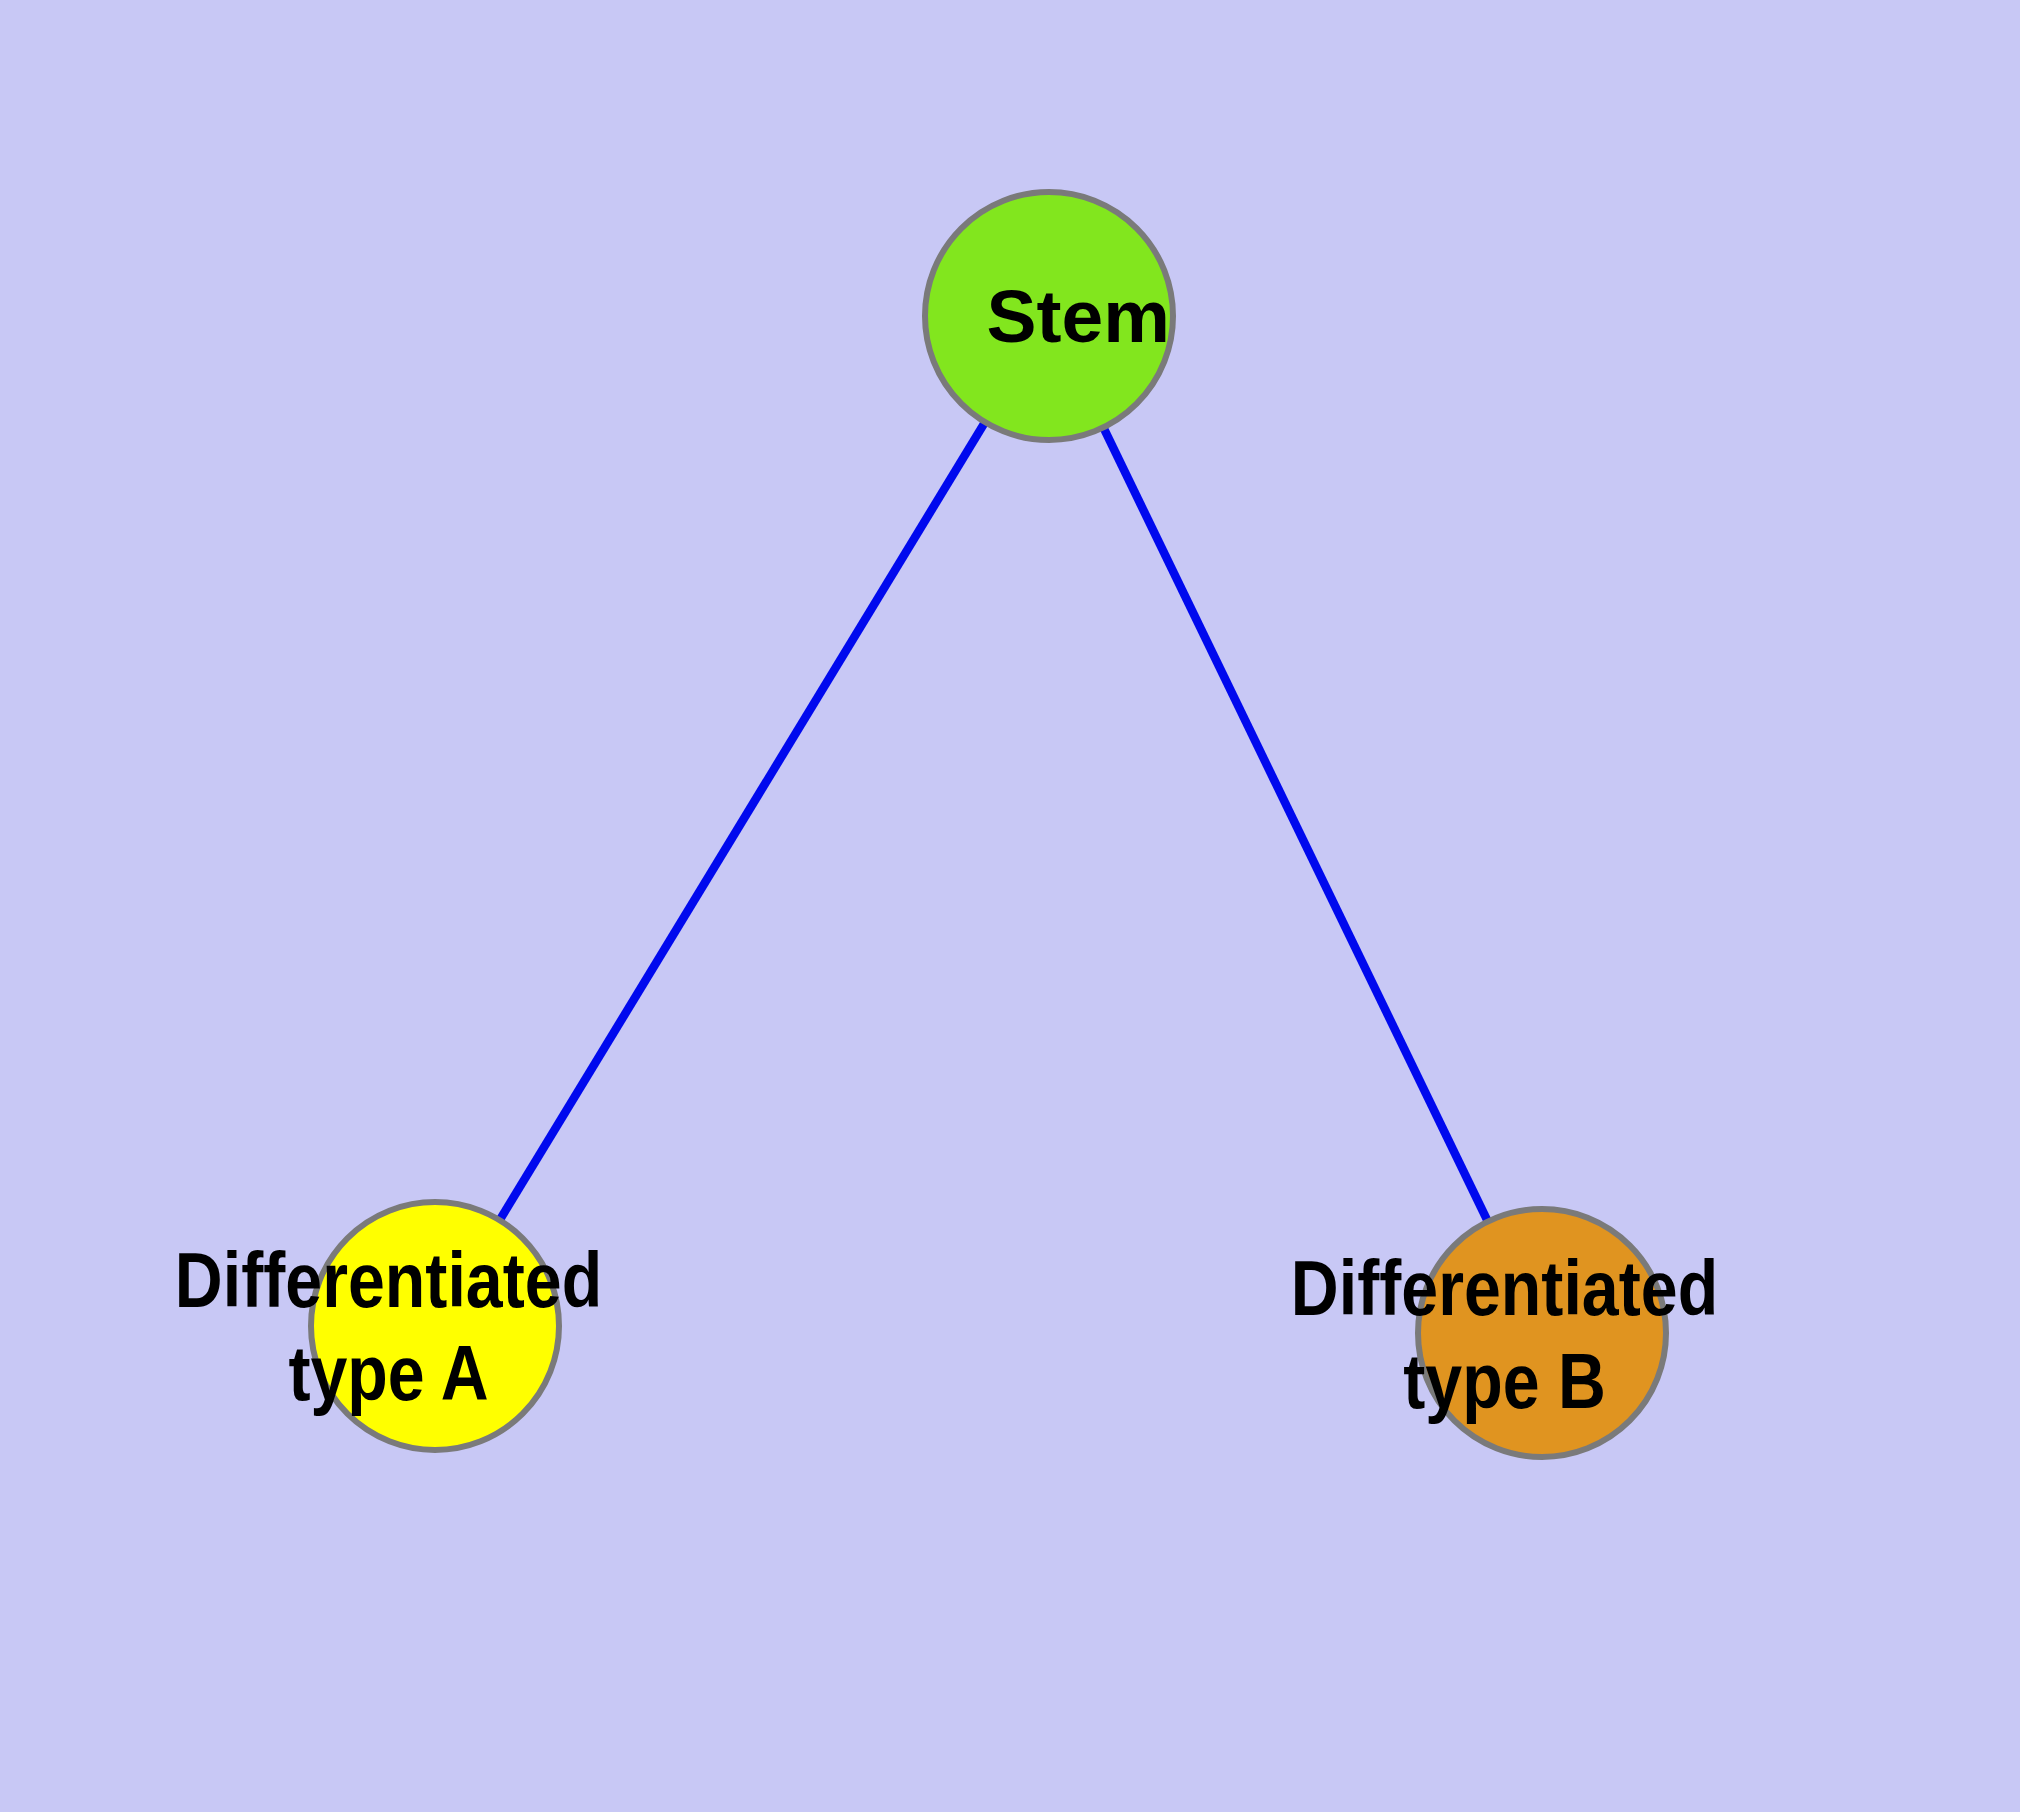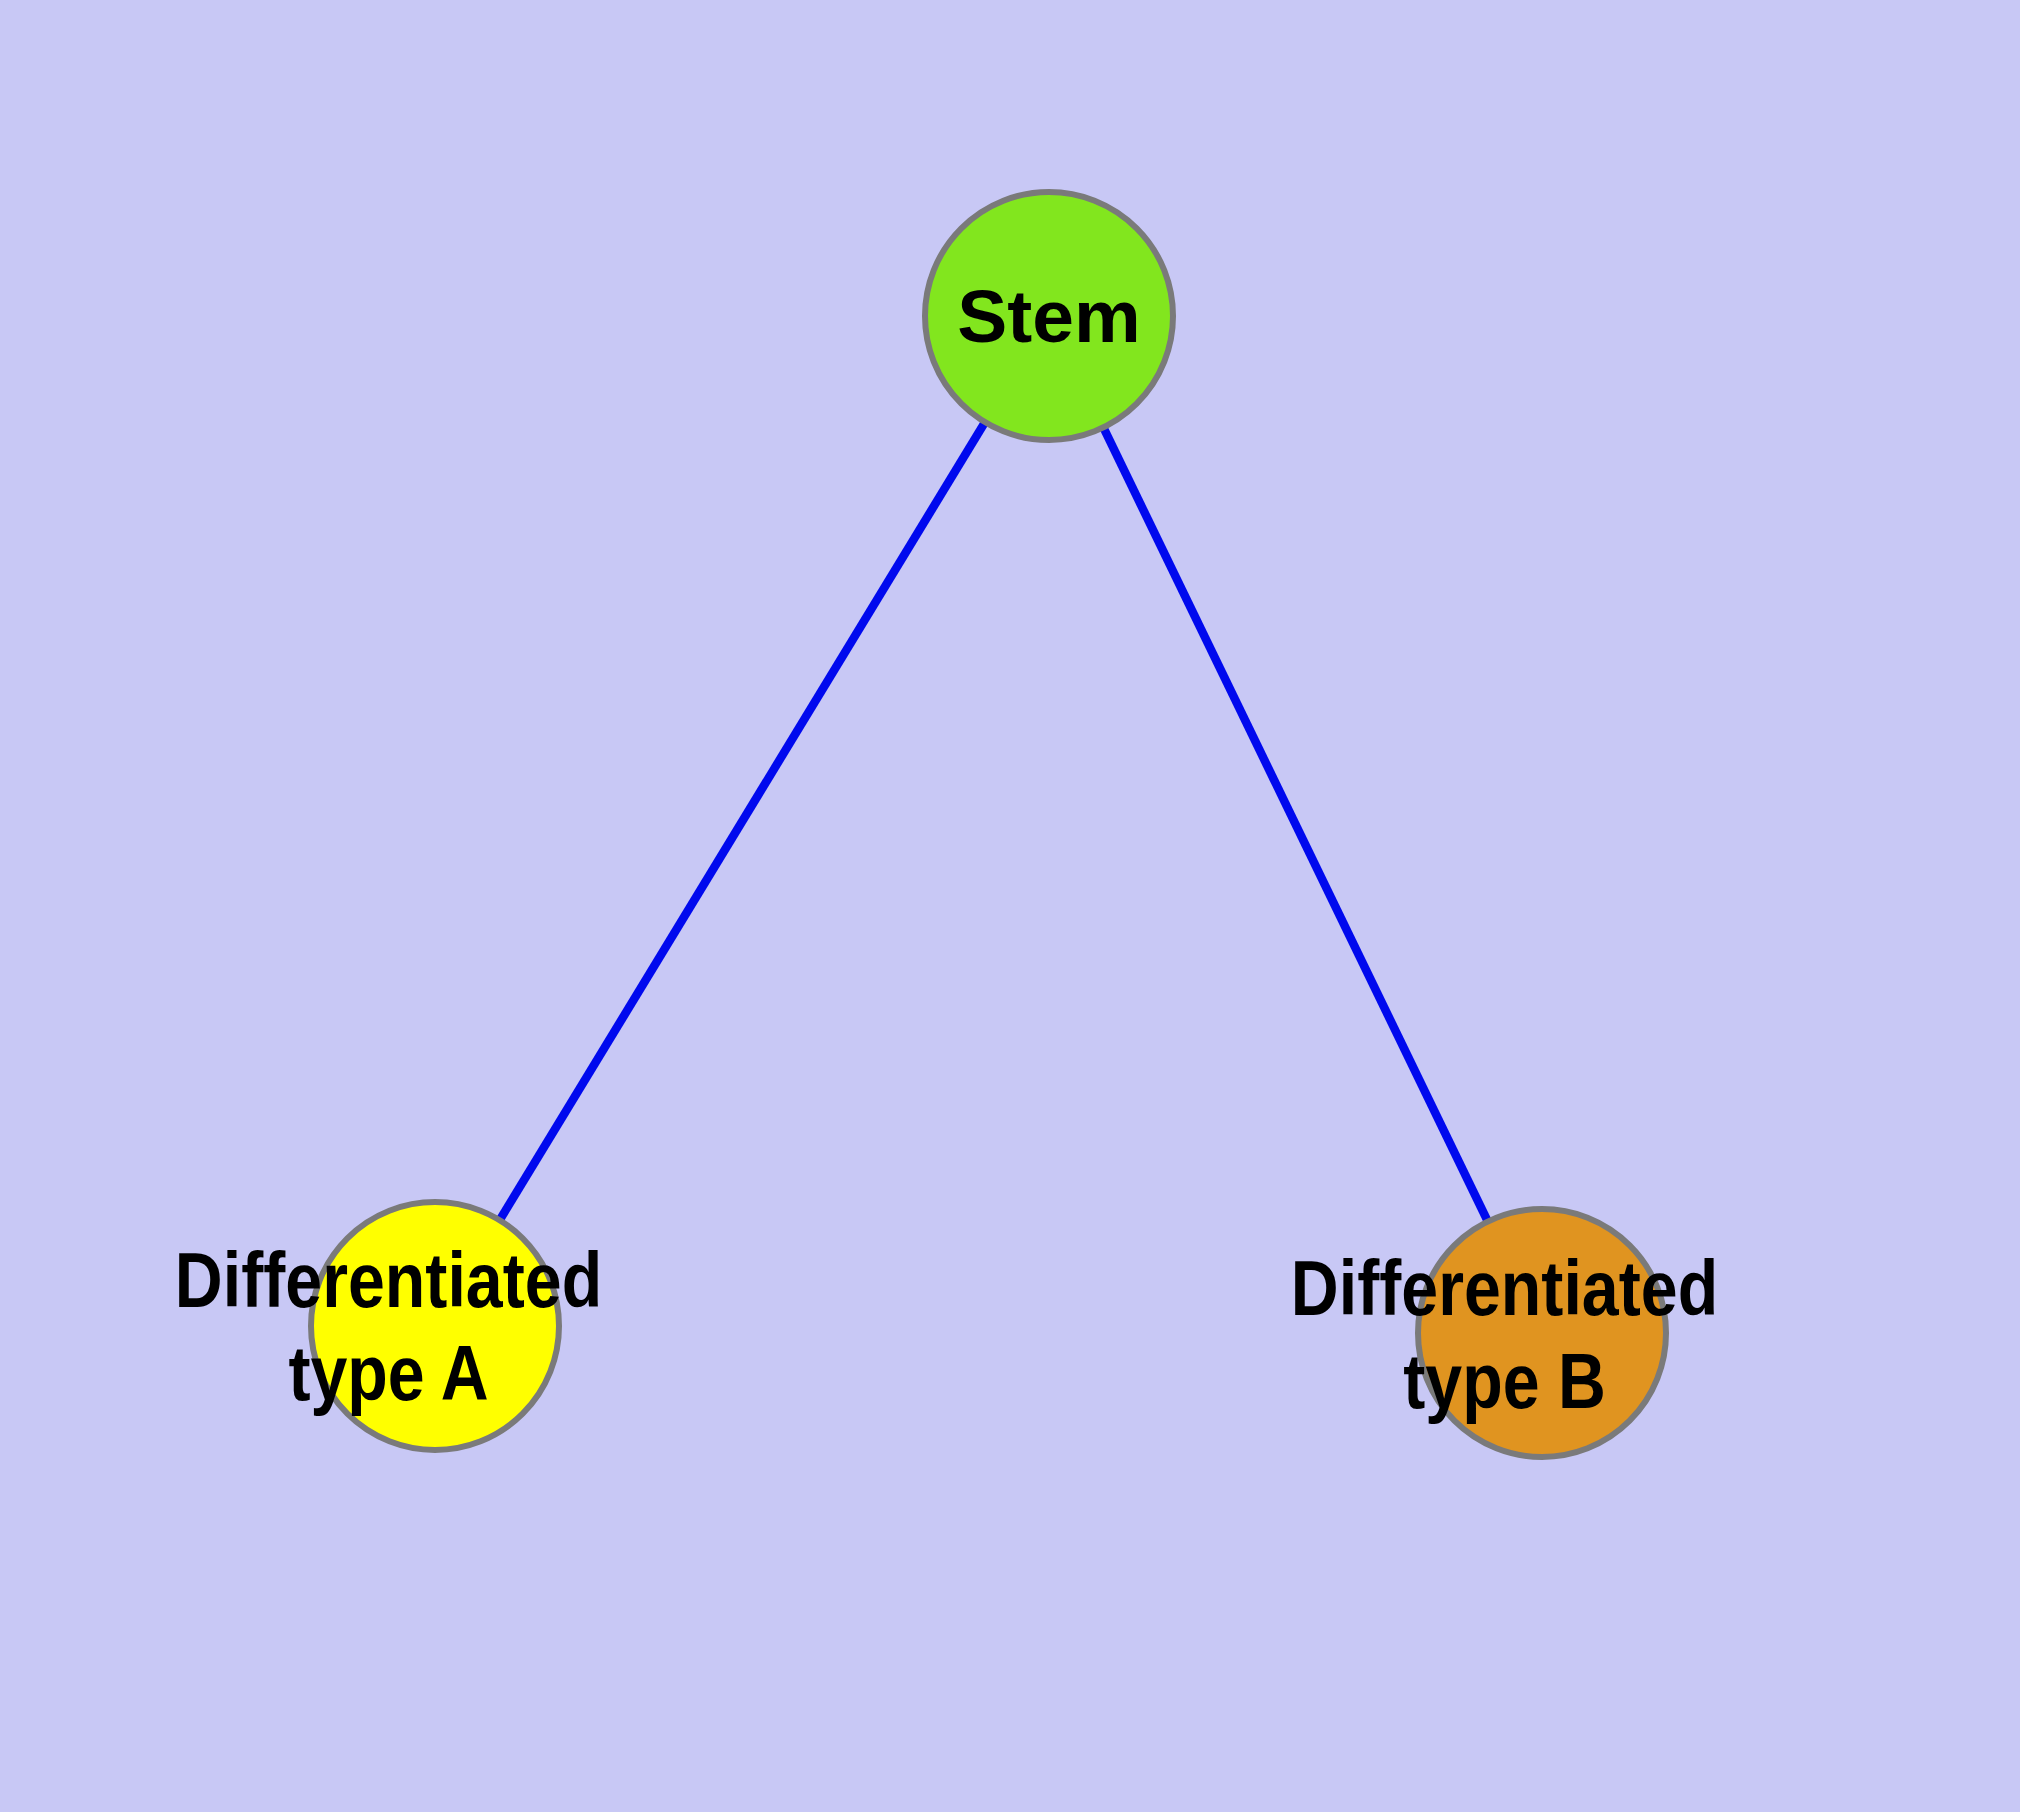--- a/index.html
+++ b/index.html
@@ -27,21 +27,21 @@
   }
   .node {
     position: absolute;
     width: 254px;
     height: 254px;
     box-sizing: border-box;
     border: 6px solid #7a7a7a;
     border-radius: 50%;
     display: flex;
     align-items: center;
-    justify-content: center;
+    justify-content: flex-end;
   }
   .node-stem   { left: 922px; top: 189px; }
   .node-type-a { left: 308px;  top: 1199px; }
   .node-type-b { left: 1415px; top: 1206px; }
   .node-inner-label {
     font-size: 75px;
     font-weight: bold;
     color: #000000;
     white-space: nowrap;
   }

